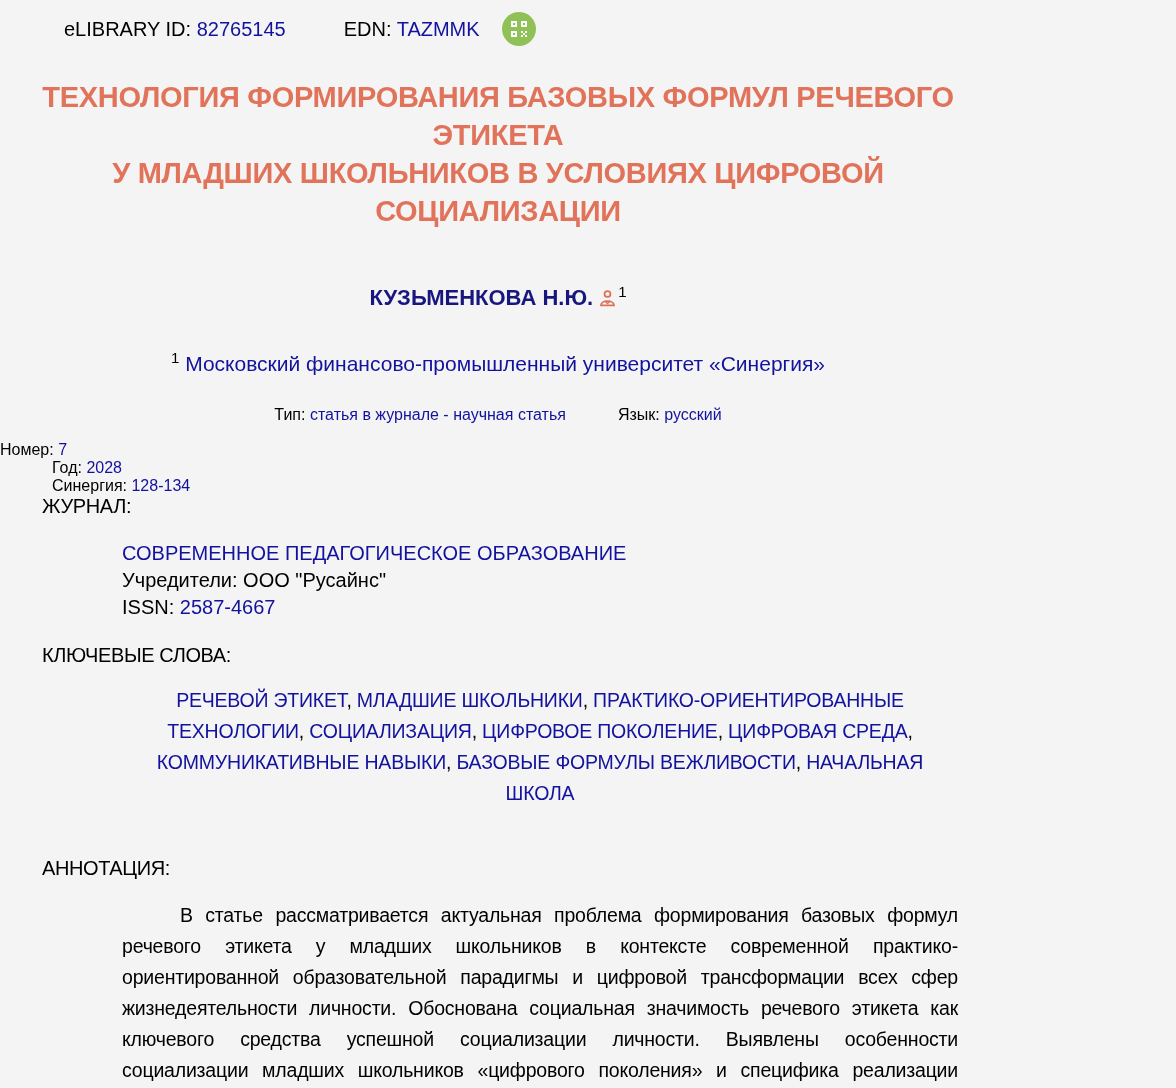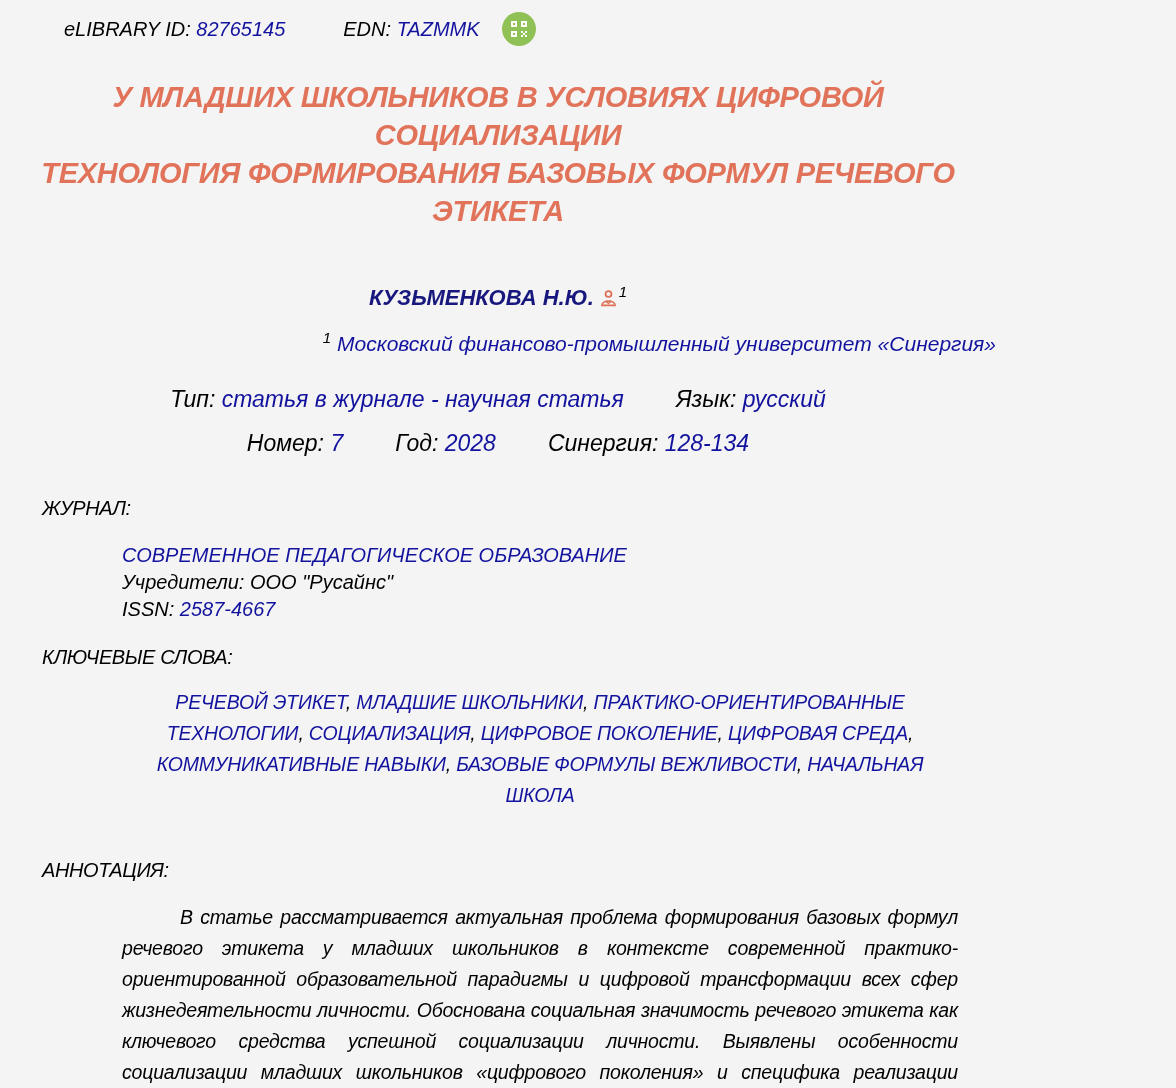--- a/index.html
+++ b/index.html
@@ -8,21 +8,20 @@
     background: #f4f4f4;
     font-family: "Liberation Sans", "DejaVu Sans", sans-serif;
     color: #000;
   }
   .page {
     width: 996px;
     height: 1088px;
     background: #f4f4f4;
     overflow: hidden;
     position: relative;
-    font-style: italic;
   }
   .lnk { color: #12129e; text-decoration: none; }
   .lbl { color: #000; }
 
   
   .topbar {
     display: flex;
     align-items: center;
     padding: 12px 0 0 64px;
     font-size: 20px;
@@ -66,45 +65,45 @@
     cursor: pointer;
   }
   sup.note {
     color: #000;
     font-weight: normal;
     font-size: 15px;
   }
 
   
   .affiliation {
-    margin-top: 18px;
-    text-align: right;
+    margin-top: 38px;
+    text-align: center;
     font-size: 21px;
   }
 
   
   .meta-row {
     display: flex;
     justify-content: center;
-    font-size: 23px;
+    font-size: 16px;
     white-space: nowrap;
   }
   .meta-row.first { margin-top: 30px; }
-  .meta-row.second { margin-top: 17px; }
+  .meta-row.second { margin-top: 17px; flex-direction: column; }
   .meta-row .item + .item { margin-left: 52px; }
 
   
   .section-title {
     margin: 0;
     padding-left: 42px;
     font-size: 20px;
     font-weight: normal;
     letter-spacing: -0.4px;
   }
-  .sec-journal .section-title { margin-top: 40px; }
+  .sec-journal .section-title { }
   .sec-keywords .section-title { margin-top: 24px; }
   .sec-annotation .section-title { margin-top: 48px; }
 
   .section-body {
     padding-left: 122px;
     padding-right: 38px;
   }
   .sec-journal .section-body {
     margin-top: 22px;
     font-size: 20px;
@@ -159,22 +158,22 @@
         <rect x="19" y="19" width="2" height="2" fill="#ffffff"></rect>
         <rect x="23" y="19" width="2" height="2" fill="#ffffff"></rect>
         <rect x="21" y="21" width="2" height="2" fill="#ffffff"></rect>
         <rect x="19" y="23" width="2" height="2" fill="#ffffff"></rect>
         <rect x="23" y="23" width="2" height="2" fill="#ffffff"></rect>
       </svg>
     </span>
   </div>
 
   <h1 class="title">
+    <span>ТЕХНОЛОГИЯ ФОРМИРОВАНИЯ БАЗОВЫХ ФОРМУЛ РЕЧЕВОГО ЭТИКЕТА</span>
     <span>У МЛАДШИХ ШКОЛЬНИКОВ В УСЛОВИЯХ ЦИФРОВОЙ СОЦИАЛИЗАЦИИ</span>
-    <span>ТЕХНОЛОГИЯ ФОРМИРОВАНИЯ БАЗОВЫХ ФОРМУЛ РЕЧЕВОГО ЭТИКЕТА</span>
   </h1>
 
   <div class="author-row">
     <span>КУЗЬМЕНКОВА Н.Ю.</span><span class="person-icon">
       <svg width="21" height="21" viewBox="0 0 24 24" fill="none" stroke="#dd7157" stroke-width="2">
         <circle cx="12" cy="8" r="3.4"></circle>
         <path d="M4.5 21 C4.5 14.5, 19.5 14.5, 19.5 21 Z"></path>
         <path d="M9 16 L12 19 L15 16" stroke-width="1.6"></path>
       </svg>
     </span><sup class="note">1</sup>

